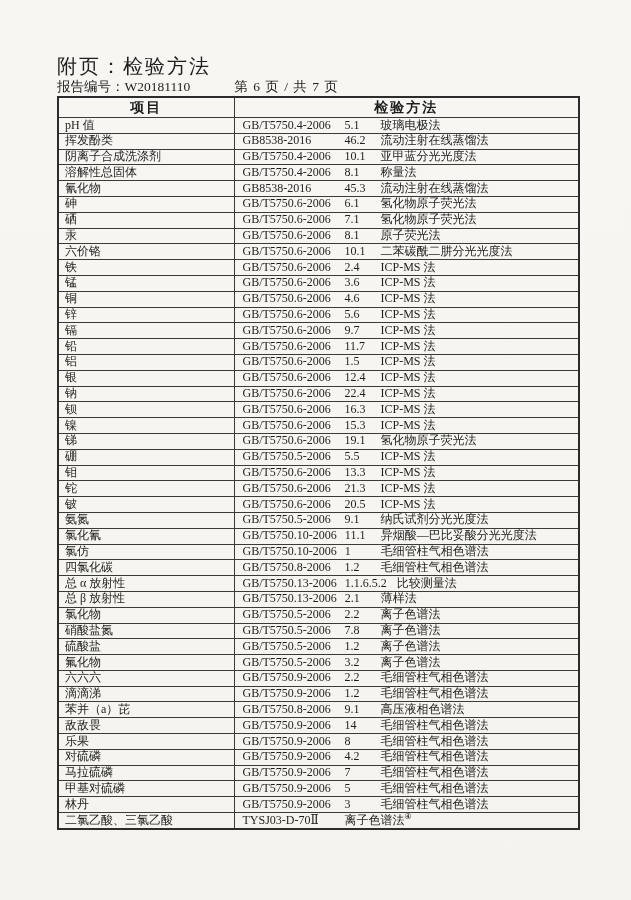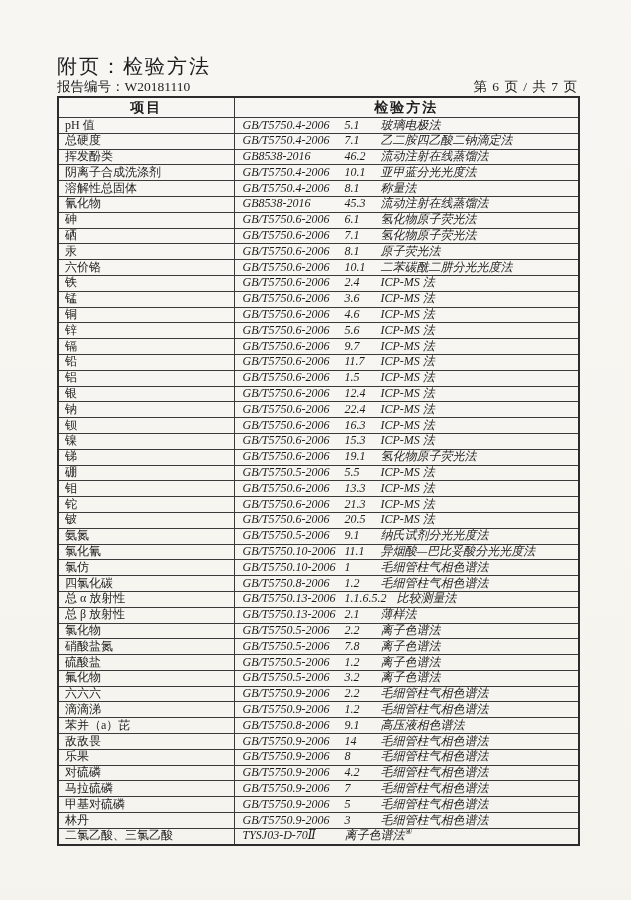--- a/index.html
+++ b/index.html
@@ -11,21 +11,21 @@
     overflow:hidden;
   }
   .page{position:relative;width:631px;height:900px;
     background:linear-gradient(180deg,#f7f6f2 0%,#f6f5f0 60%,#f4f3ee 100%);}
   .doc-title{
     position:absolute;left:57px;top:53px;
     font-size:20px;font-weight:normal;letter-spacing:2px;white-space:nowrap;
   }
   .meta-row{
     position:absolute;left:57px;top:78px;width:521px;
-    display:flex;justify-content:space-between;align-items:flex-end;
+    display:flex;justify-content:flex-start;align-items:flex-end;
     font-size:13.5px;white-space:nowrap;
   }
   .meta-row .page-num{letter-spacing:1px;margin-left:44px;}
   table.method-table{
     position:absolute;left:57px;top:96px;width:521px;
     border-collapse:collapse;table-layout:fixed;
     border:2px solid #2c2c2c;
     padding-left:32px;
   }
   .method-table col.c-item{width:176px;}
@@ -34,21 +34,21 @@
     border:1px solid #3a3a3a;
     height:19px;font-size:14px;font-weight:bold;
     letter-spacing:2px;text-align:center;padding:0;
   }
   .method-table td{
     border:1px solid #3a3a3a;
     height:14.8px;font-size:12px;line-height:1.15;
     padding:0 2px 0 6px;white-space:nowrap;overflow:hidden;
     vertical-align:middle;
   }
-  td.method-cell{padding-left:8px;font-style:italic;}
+  td.method-cell{padding-left:8px;}
   .std-text{display:inline-block;min-width:94px;margin-right:8px;}
   .clause-text{display:inline-block;min-width:26px;margin-right:10px;text-align:left;}
   .clause-text:empty{display:none;margin:0;min-width:0;}
   .footnote-sup{font-size:8px;vertical-align:super;line-height:0;}
   .footnote-sup:empty{display:none;}
 </style>
 </head>
 <body>
 
 <div class="page">
@@ -70,24 +70,20 @@
         <th>项目</th>
         <th>检验方法</th>
       </tr>
     </thead>
     <tbody>
         <tr>
       <td class="item-cell">pH 值</td>
       <td class="method-cell"><span class="std-text">GB/T5750.4-2006</span><span class="clause-text">5.1</span><span class="method-text">玻璃电极法</span></td>
     </tr>
         <tr>
-      <td class="item-cell">总硬度</td>
-      <td class="method-cell"><span class="std-text">GB/T5750.4-2006</span><span class="clause-text">7.1</span><span class="method-text">乙二胺四乙酸二钠滴定法</span></td>
-    </tr>
-        <tr>
       <td class="item-cell">挥发酚类</td>
       <td class="method-cell"><span class="std-text">GB8538-2016</span><span class="clause-text">46.2</span><span class="method-text">流动注射在线蒸馏法</span></td>
     </tr>
         <tr>
       <td class="item-cell">阴离子合成洗涤剂</td>
       <td class="method-cell"><span class="std-text">GB/T5750.4-2006</span><span class="clause-text">10.1</span><span class="method-text">亚甲蓝分光光度法</span></td>
     </tr>
         <tr>
       <td class="item-cell">溶解性总固体</td>
       <td class="method-cell"><span class="std-text">GB/T5750.4-2006</span><span class="clause-text">8.1</span><span class="method-text">称量法</span></td>

